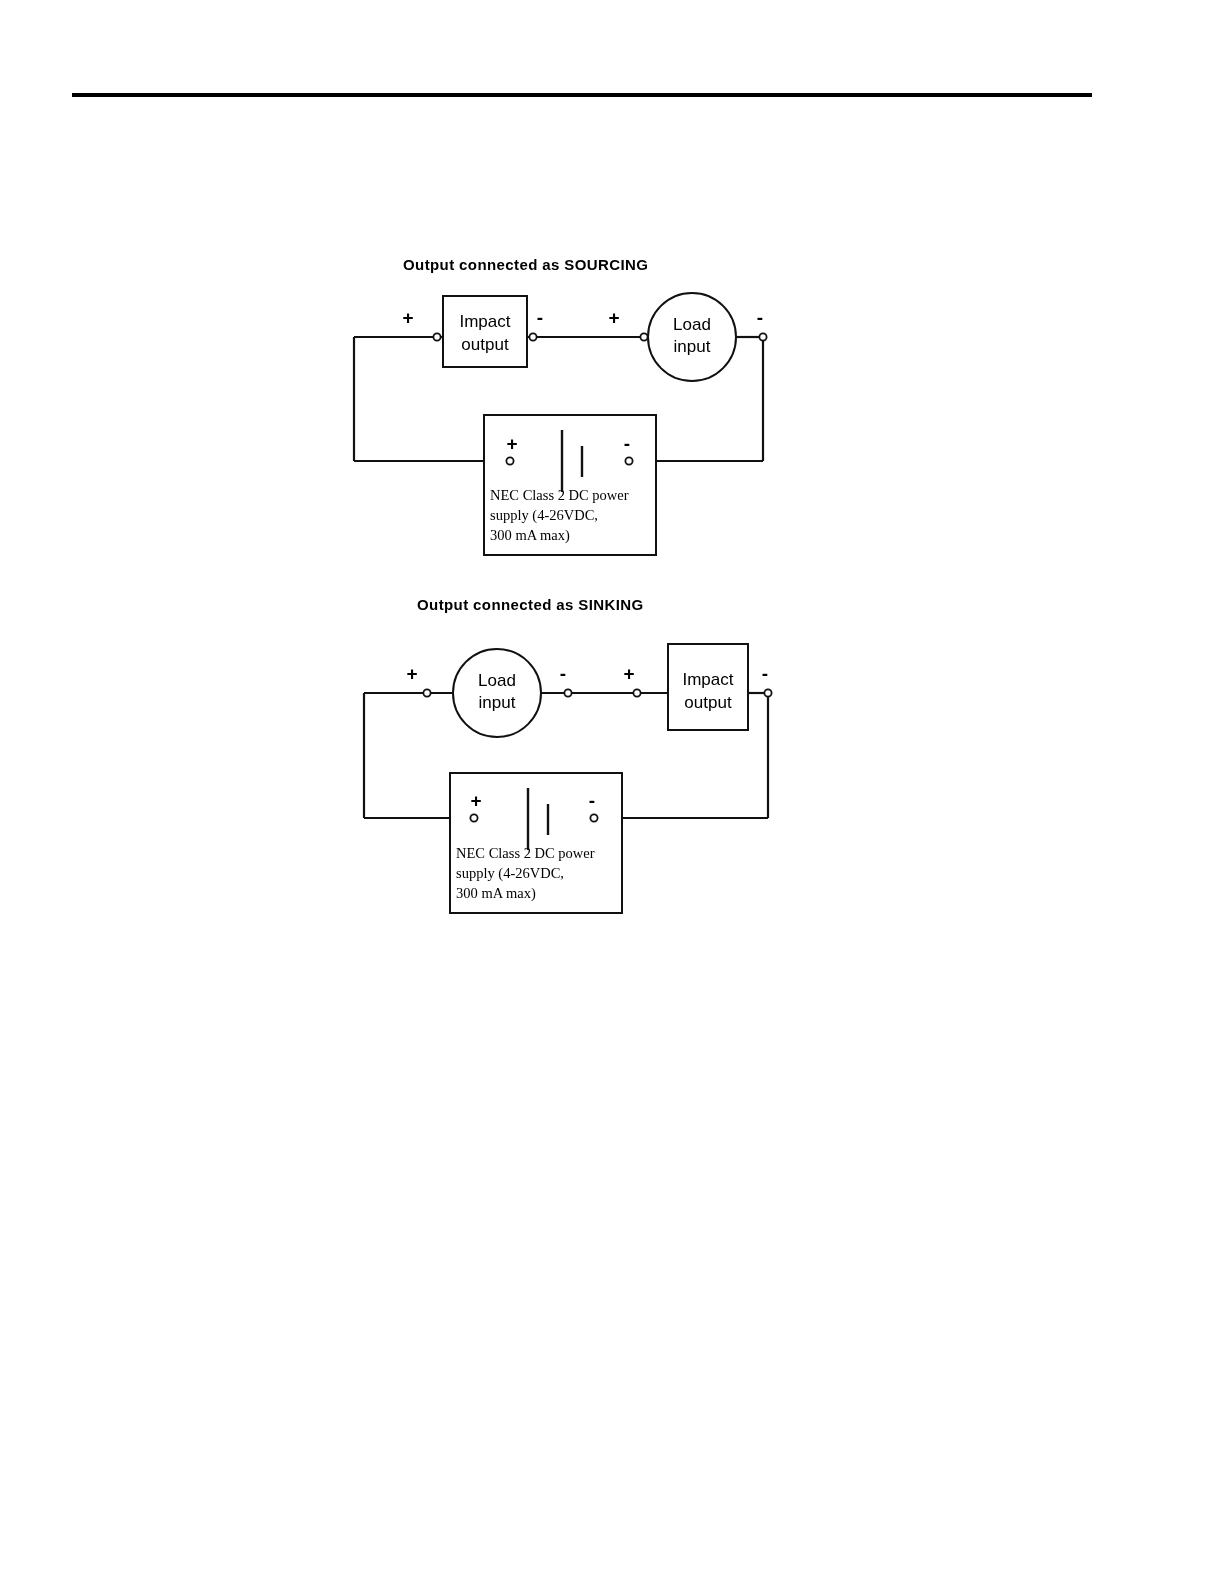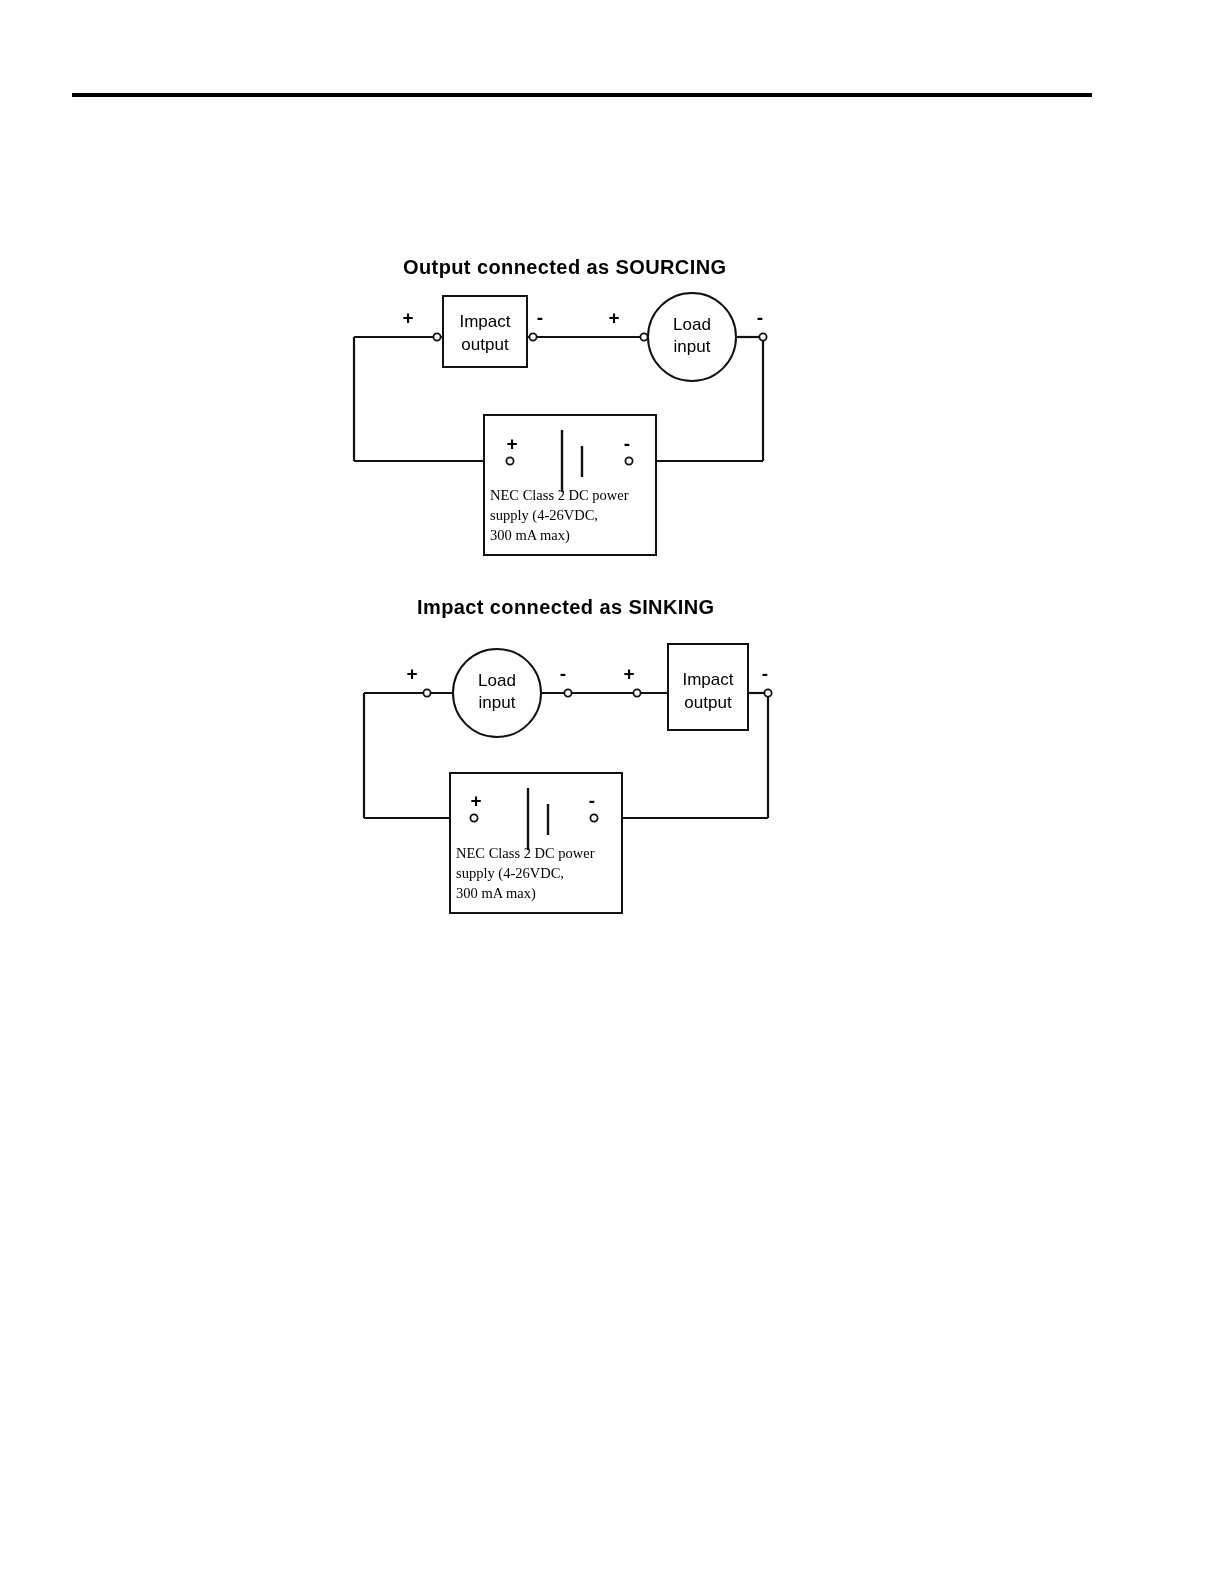--- a/index.html
+++ b/index.html
@@ -27,21 +27,21 @@
     height: 4px;
     background: #000000;
   }
   .figure {
     position: absolute;
   }
   .fig-title {
     position: absolute;
     font-family: "Liberation Sans", sans-serif;
     font-weight: bold;
-    font-size: 20px;
+    font-size: 15px;
     letter-spacing: 0.4px;
     color: #000000;
     white-space: nowrap;
   }
   .fig-svg {
     position: absolute;
     left: 0;
     top: 0;
     display: block;
   }
@@ -121,21 +121,21 @@
       <text class="t-sign" x="540" y="324" text-anchor="middle">-</text>
       <text class="t-sign" x="614" y="324" text-anchor="middle">+</text>
       <text class="t-sign" x="760" y="324" text-anchor="middle">-</text>
       <text class="t-sign" x="512" y="450" text-anchor="middle">+</text>
       <text class="t-sign" x="627" y="450" text-anchor="middle">-</text>
     </svg>
   </div>
 
   <div class="figure" style="left:0px; top:560px; width:1224px; height:420px;">
 
-    <div class="fig-title" style="left:417px; top:36px;">Impact connected as SINKING</div>
+    <div class="fig-title" style="left:417px; top:36px;">Output connected as SINKING</div>
 
     <svg class="fig-svg" width="1224" height="420" viewBox="0 0 1224 420">
 
       <g stroke="#111111" stroke-width="2.2" fill="none">
 
         <path d="M 364 133 L 364 258"></path>
 
         <path d="M 364 133 L 453 133"></path>
 
         <path d="M 541 133 L 668 133"></path>

